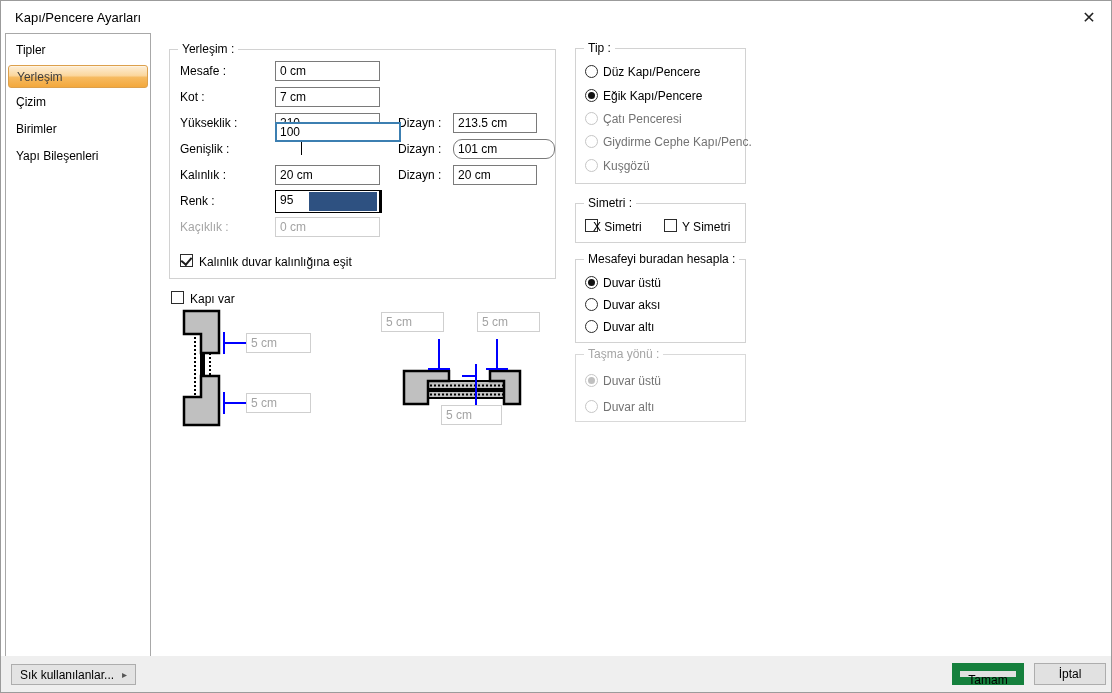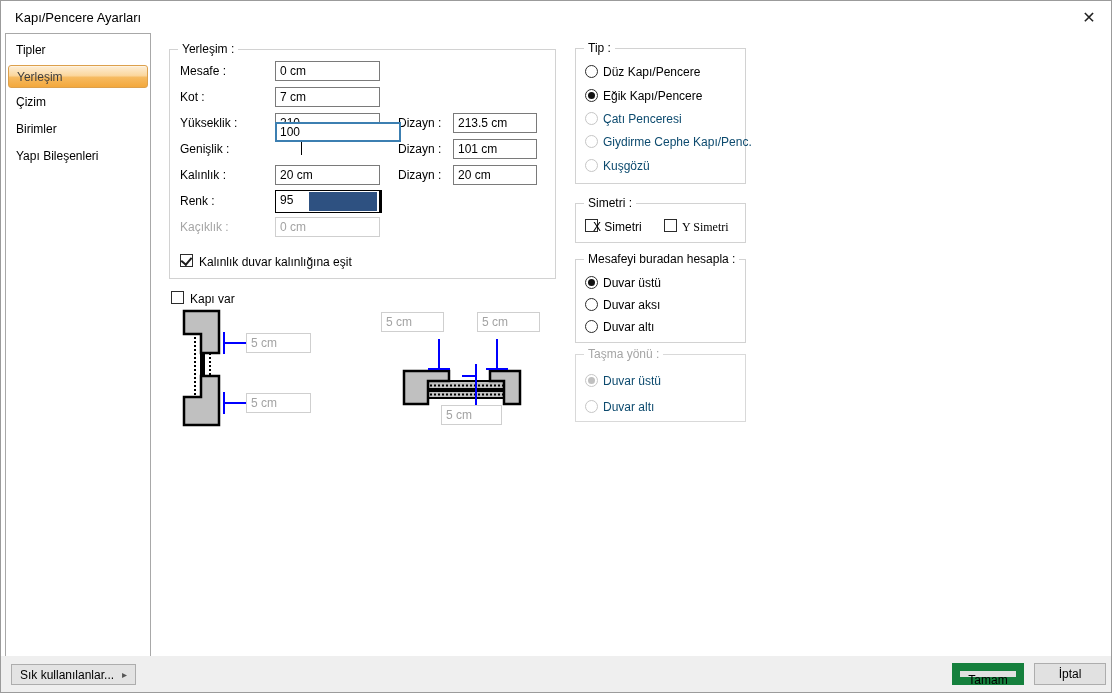--- a/index.html
+++ b/index.html
@@ -36,21 +36,21 @@
   .renk-ctl::after{content:"";width:2px;background:#000;margin-left:2px;}
 
   
   .checkbox{position:absolute;width:13px;height:13px;border:1px solid #2b2b2b;background:#fff;box-sizing:border-box;cursor:pointer;}
   .checkbox.checked::after{content:"";position:absolute;left:2px;top:0px;width:5px;height:8px;border-right:2px solid #1a1a1a;border-bottom:2px solid #1a1a1a;transform:rotate(40deg);}
   .radio{position:absolute;width:13px;height:13px;border:1px solid #2b2b2b;border-radius:50%;background:#fff;box-sizing:border-box;cursor:pointer;}
   .radio.selected::after{content:"";position:absolute;left:2px;top:2px;width:7px;height:7px;border-radius:50%;background:#111;}
   .radio.disabled{border-color:#c6c6c6;cursor:default;}
   .radio.disabled.selected::after{background:#c0c0c0;}
   .opt-label{position:absolute;white-space:nowrap;}
-  .opt-label.disabled{color:#0c4a6e;}
+  .opt-label.disabled{color:#737373;}
 
   
   .diagram{position:absolute;}
 
   
   .footer{position:absolute;left:0;right:0;bottom:0;height:36px;background:#efefef;}
   .fav-btn{position:absolute;left:10px;top:8px;width:125px;height:21px;border:1px solid #adadad;background:#e3e3e3;box-sizing:border-box;display:flex;align-items:center;justify-content:space-between;padding:0 8px;cursor:pointer;}
   .fav-arrow{font-size:10px;color:#555;line-height:1;}
   .btn{position:absolute;top:7px;width:72px;height:22px;box-sizing:border-box;text-align:center;line-height:19px;background:#e1e1e1;cursor:pointer;}
   .btn-ok{left:951px;border:8px solid #15803d;}
@@ -83,21 +83,21 @@
 
     <span class="fld-label" style="left:10px;top:66px;">Yükseklik :</span>
     <input class="tbox" style="left: 105px; top: 63px; width: 105px;" value="210">
     <span class="fld-label" style="left:228px;top:66px;">Dizayn :</span>
     <input class="tbox" style="left: 283px; top: 63px; width: 84px;" value="213.5 cm">
 
     <span class="fld-label" style="left:10px;top:92px;">Genişlik :</span>
     <input class="tbox focused" style="left: 105px; top: 72px; width: 126px;" value="100">
     <span class="caret" style="left:131px;top:92px;"></span>
     <span class="fld-label" style="left:228px;top:92px;">Dizayn :</span>
-    <input class="tbox" style="left: 283px; top: 89px; width: 84px;" value="101 cm">
+    <input class="tbox" style="left: 283px; top: 89px; width: 102px; border-radius: 9px;" value="101 cm">
 
     <span class="fld-label" style="left:10px;top:118px;">Kalınlık :</span>
     <input class="tbox" style="left: 105px; top: 115px; width: 105px;" value="20 cm">
     <span class="fld-label" style="left:228px;top:118px;">Dizayn :</span>
     <input class="tbox" style="left: 283px; top: 115px; width: 84px;" value="20 cm">
 
     <span class="fld-label" style="left:10px;top:144px;">Renk :</span>
     <div class="renk-ctl" style="left:105px;top:140px;">
       <span class="renk-num">95</span>
       <span class="renk-swatch" style="background-color: rgb(46, 81, 129);"></span>
@@ -157,21 +157,21 @@
     <span class="opt-label disabled" style="left:27px;top:86px;">Giydirme Cephe Kapı/Penc.</span>
     <span class="radio disabled" style="left:9px;top:110px;"></span>
     <span class="opt-label disabled" style="left:27px;top:110px;">Kuşgözü</span>
   </div>
 
   <div class="group" style="left:574px;top:202px;width:171px;height:40px;">
     <span class="group-title">Simetri :</span>
     <span class="checkbox" style="left:9px;top:15px;"></span>
     <span class="opt-label" style="left:17px;top:16px;">X Simetri</span>
     <span class="checkbox" style="left:88px;top:15px;"></span>
-    <span class="opt-label" style="left:106px;top:16px;font-family:Liberation Serif, serif;">Y Simetri</span>
+    <span class="opt-label" style="left:106px;top:16px;">Y Simetri</span>
   </div>
 
   <div class="group" style="left:574px;top:258px;width:171px;height:84px;">
     <span class="group-title">Mesafeyi buradan hesapla :</span>
     <span class="radio selected" style="left:9px;top:16px;"></span>
     <span class="opt-label" style="left:27px;top:16px;">Duvar üstü</span>
     <span class="radio" style="left:9px;top:38px;"></span>
     <span class="opt-label" style="left:27px;top:38px;">Duvar aksı</span>
     <span class="radio" style="left:9px;top:60px;"></span>
     <span class="opt-label" style="left:27px;top:60px;">Duvar altı</span>

